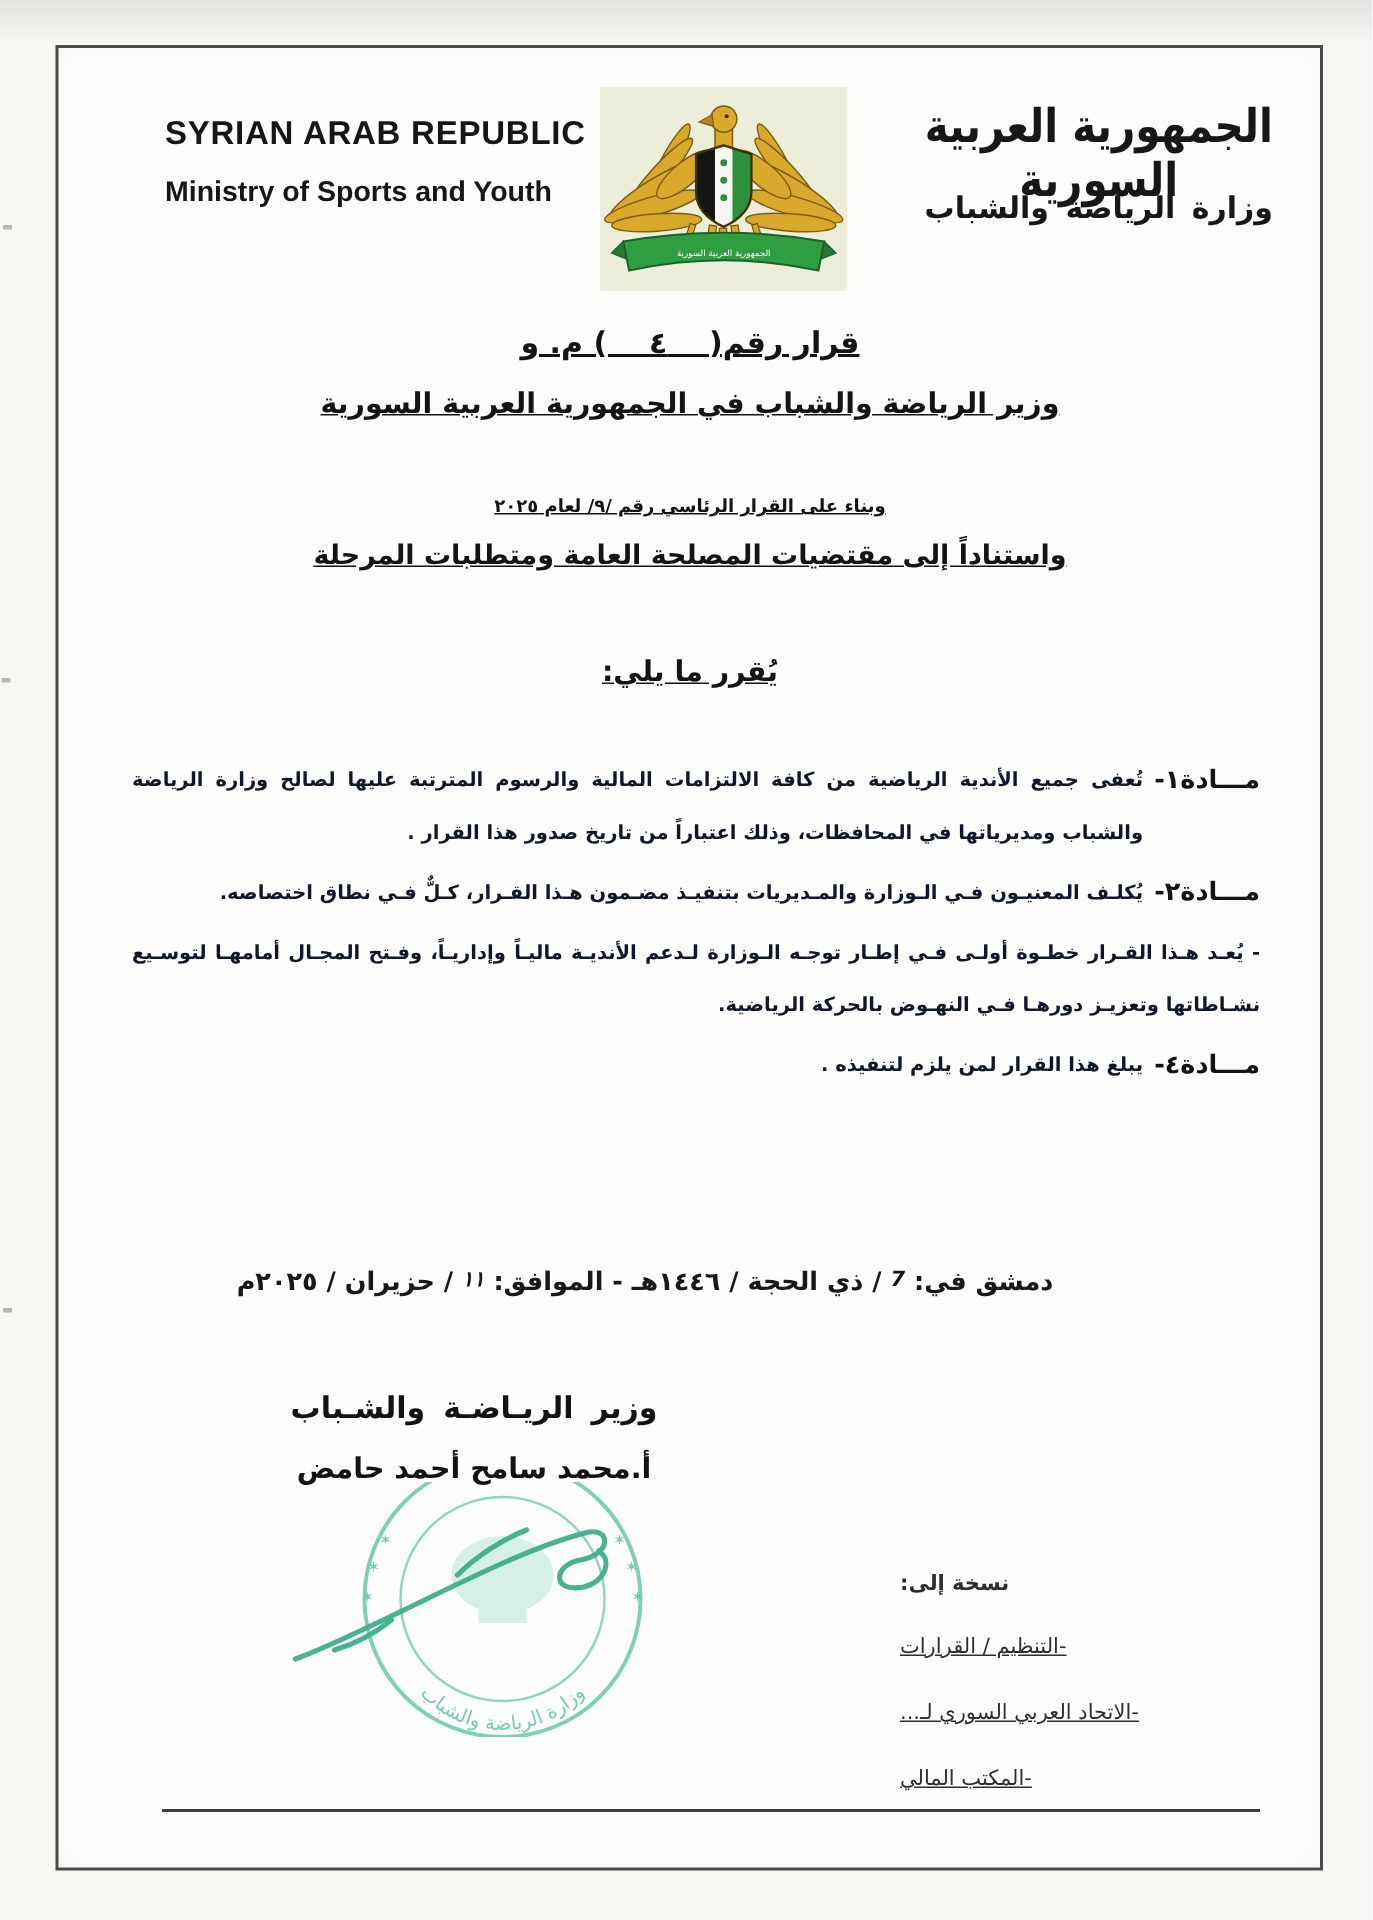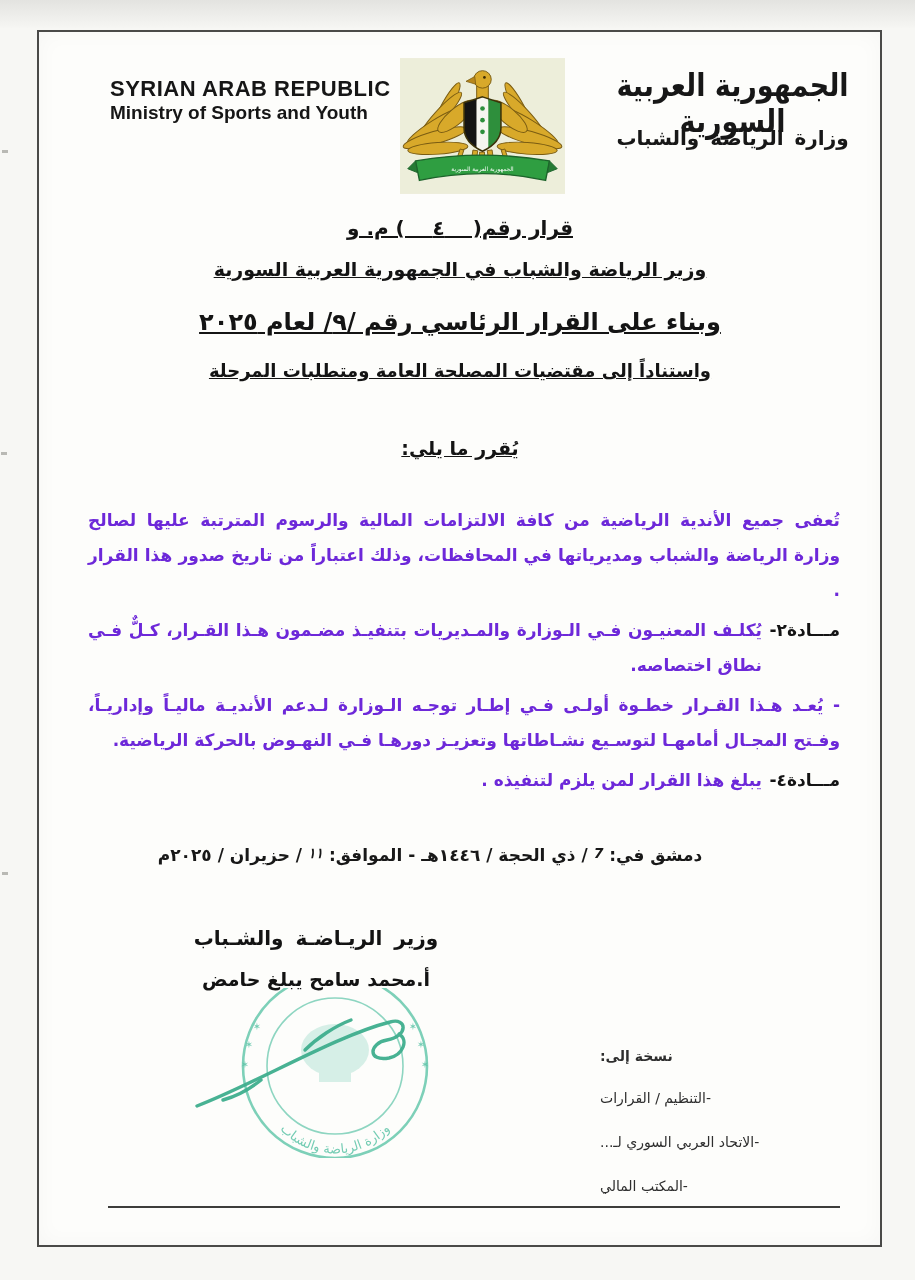--- a/index.html
+++ b/index.html
@@ -6,56 +6,56 @@
   .page{position:relative;width:915px;height:1280px;background:#f7f7f4;overflow:hidden;
         font-family:"DejaVu Sans", sans-serif;color:#1c1c1c;}
   .scan-top{position:absolute;left:0;top:0;width:915px;height:28px;
             background:linear-gradient(#e3e3e0,#f6f6f3);}
   .tickmark{position:absolute;width:6px;height:3px;background:#b9b9b4;}
   .frame{position:absolute;left:37px;top:30px;width:841px;height:1213px;
          border:2px solid #4a4a48;background:#fdfdfb;box-shadow:inset 0 0 22px rgba(0,0,0,0.03);}
   
   .eng1{position:absolute;left:110px;top:76px;font-family:"Liberation Sans",sans-serif;
         font-weight:bold;font-size:22px;letter-spacing:0.5px;color:#161616;}
-  .eng2{position:absolute;left:110px;top:102px;font-family:"Liberation Sans",sans-serif;
+  .eng2{position:absolute;left:110px;top:118px;font-family:"Liberation Sans",sans-serif;
         font-weight:bold;font-size:19px;color:#161616;}
   .emblem-wrap{position:absolute;left:400px;top:57px;width:165px;height:138px;}
   .callig{position:absolute;left:585px;top:72px;width:295px;text-align:center;direction:rtl;
           font-weight:bold;font-size:27px;color:#171717;transform:scaleY(1.15);}
   .ministry-ar{position:absolute;left:585px;top:126px;width:295px;text-align:center;direction:rtl;
           font-weight:bold;font-size:20px;color:#171717;word-spacing:4px;}
   
   .cline{position:absolute;left:80px;width:760px;text-align:center;direction:rtl;
          font-weight:bold;color:#141414;text-decoration:underline;}
   .t-num{top:216px;font-size:20px;}
   .t-auth{top:258px;font-size:19px;}
-  .t-basis1{top:308px;font-size:24px;}
+  .t-basis1{top:330px;font-size:12px;}
   .t-basis2{top:360px;font-size:18px;}
   .t-decides{top:437px;font-size:19px;}
   
   .articles{position:absolute;left:88px;top:503px;width:752px;direction:rtl;}
   .article{display:flex;direction:rtl;margin-bottom:5px;}
   .art-label{flex:0 0 78px;font-weight:bold;font-size:17px;line-height:35px;color:#141414;white-space:nowrap;}
-  .art-text{flex:1;font-weight:bold;font-size:17px;line-height:35px;color:#6d28d9;
+  .art-text{flex:1;font-weight:bold;font-size:13px;line-height:35px;color:#0f172a;
             text-align:justify;text-justify:inter-word;}
   
   .dateline{position:absolute;left:80px;top:845px;width:700px;text-align:center;direction:rtl;
             font-weight:bold;font-size:17px;color:#181818;}
   .dl-day{font-size:14px;position:relative;top:-3px;font-weight:bold;font-style:italic;}
   
   .sig-title{position:absolute;left:148px;top:926px;width:336px;text-align:center;direction:rtl;
              font-weight:bold;font-size:20px;color:#131313;word-spacing:5px;}
   .sig-name{position:absolute;left:148px;top:968px;width:336px;text-align:center;direction:rtl;
              font-weight:bold;font-size:19px;color:#131313;}
   .stamp-wrap{position:absolute;left:185px;top:988px;width:300px;height:170px;}
   
   .copies{position:absolute;left:600px;top:1048px;width:262px;direction:rtl;text-align:left;
           font-size:14px;color:#2e2e2e;}
   .copies .head{margin-bottom:26px;font-weight:bold;}
-  .copies .item{margin-bottom:28px;font-weight:normal;}
+  .copies .item{margin-bottom:28px;font-weight:normal;text-decoration:underline;}
   .bottom-rule{position:absolute;left:108px;top:1206px;width:732px;height:2px;background:#3d3d3b;}
 </style>
 </head>
 <body>
 
 <div class="page">
 
   <div class="scan-top"></div>
   <div class="tickmark" style="left:2px;top:150px;"></div>
   <div class="tickmark" style="left:1px;top:452px;"></div>
@@ -130,20 +130,21 @@
   <div class="ministry-ar">وزارة الرياضة والشباب</div>
 
   <div class="cline t-num">قرار رقم(&nbsp;&nbsp;&nbsp;&nbsp;٤&nbsp;&nbsp;&nbsp;&nbsp;) م. و</div>
   <div class="cline t-auth">وزير الرياضة والشباب في الجمهورية العربية السورية</div>
   <div class="cline t-basis1">وبناء على القرار الرئاسي رقم /٩/ لعام ٢٠٢٥</div>
   <div class="cline t-basis2">واستناداً إلى مقتضيات المصلحة العامة ومتطلبات المرحلة</div>
   <div class="cline t-decides">يُقرر ما يلي:</div>
 
   <div class="articles">
     <div class="article">
+      <div class="art-label">مـــادة١-</div>
       <div class="art-text">تُعفى جميع الأندية الرياضية من كافة الالتزامات المالية والرسوم المترتبة عليها لصالح وزارة الرياضة والشباب ومديرياتها في المحافظات، وذلك اعتباراً من تاريخ صدور هذا القرار .</div>
     </div>
     <div class="article">
       <div class="art-label">مـــادة٢-</div>
       <div class="art-text">يُكلـف المعنيـون فـي الـوزارة والمـديريات بتنفيـذ مضـمون هـذا القـرار، كـلٌّ فـي نطاق اختصاصه.</div>
     </div>
     <div class="article">
       <div class="art-text">- يُعـد هـذا القـرار خطـوة أولـى فـي إطـار توجـه الـوزارة لـدعم الأنديـة ماليـاً وإداريـاً، وفـتح المجـال أمامهـا لتوسـيع نشـاطاتها وتعزيـز دورهـا فـي النهـوض بالحركة الرياضية.</div>
     </div>
     <div class="article">
@@ -154,21 +155,21 @@
 
   <div class="dateline">
     <span>دمشق في:</span>
     <span class="dl-day">7</span>
     <span>/ ذي الحجة / ١٤٤٦هـ - الموافق:</span>
     <span class="dl-day">١١</span>
     <span>/ حزيران / ٢٠٢٥م</span>
   </div>
 
   <div class="sig-title">وزير الريـاضـة والشـباب</div>
-  <div class="sig-name">أ.محمد سامح يبلغ حامض</div>
+  <div class="sig-name">أ.محمد سامح أحمد حامض</div>
 
   <div class="stamp-wrap">
     <svg viewBox="0 0 300 170" width="300" height="170">
       <g fill="none" stroke="#52c0a2">
         <circle cx="150" cy="78" r="92" stroke-width="2.6" opacity="0.75"></circle>
         <circle cx="150" cy="78" r="68" stroke-width="1.6" opacity="0.65"></circle>
       </g>
       <g opacity="0.22" fill="#52c0a2">
         <ellipse cx="150" cy="62" rx="34" ry="26"></ellipse>
         <rect x="134" y="84" width="32" height="10"></rect>

